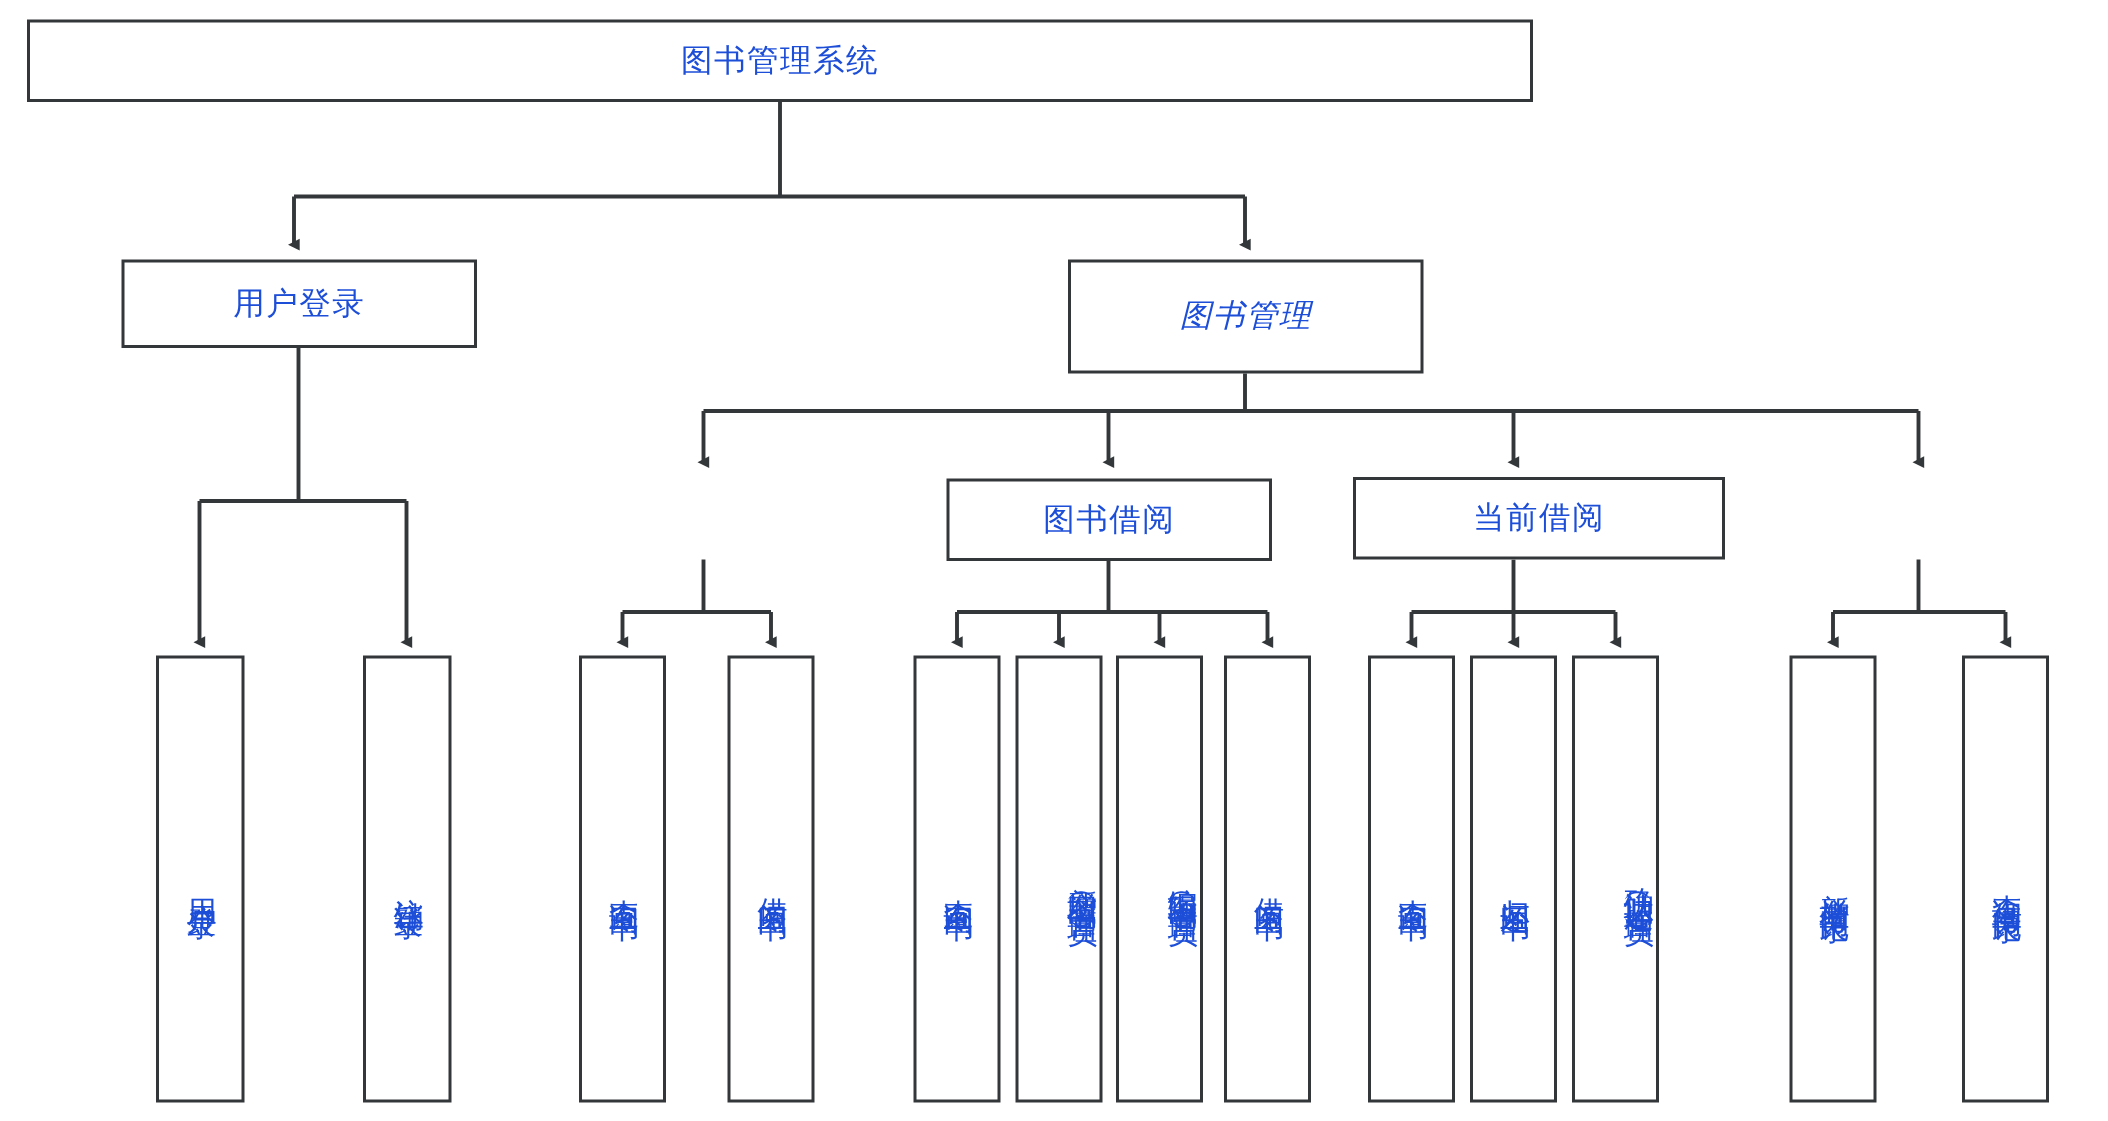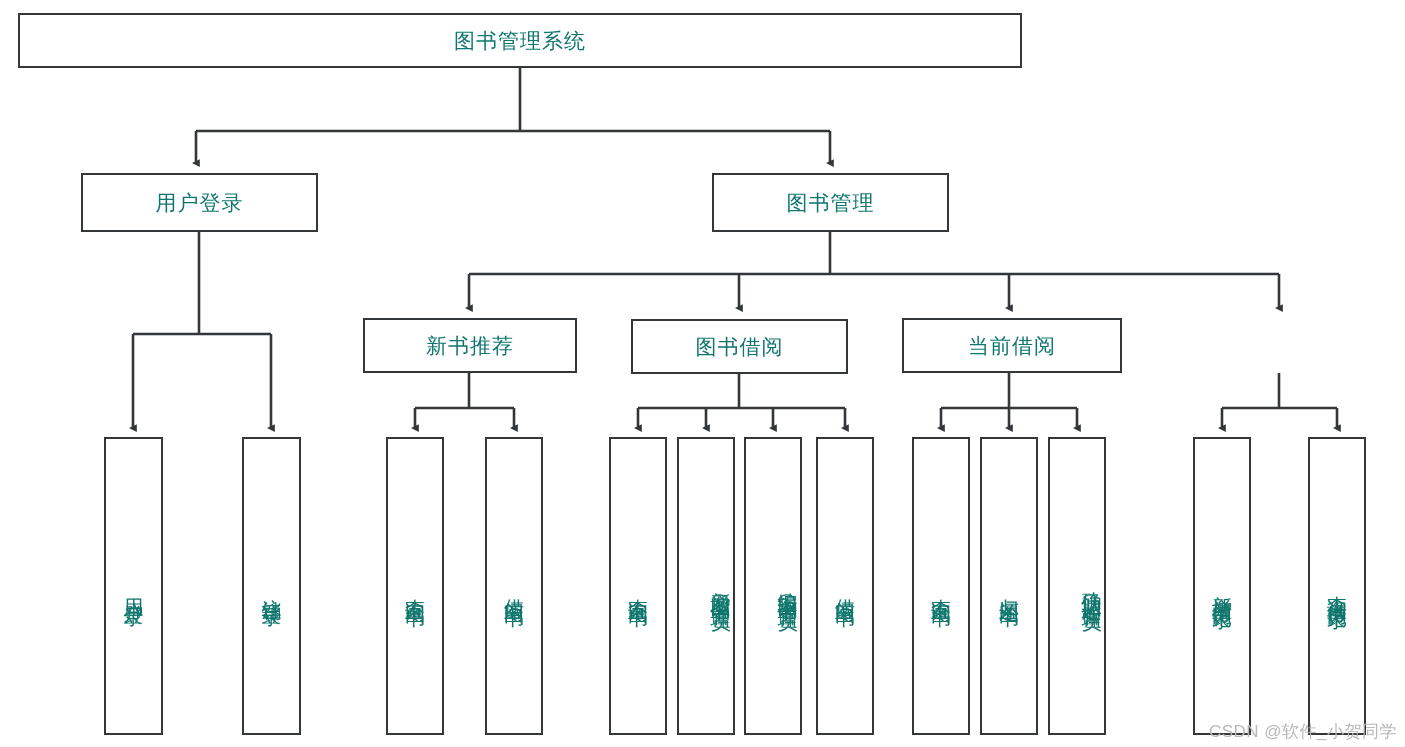--- a/index.html
+++ b/index.html
@@ -27,21 +27,21 @@
     height: 747px;
   }
   .nodebox {
     position: absolute;
     box-sizing: border-box;
     border: 2px solid #33373a;
     background: #ffffff;
     display: flex;
     align-items: center;
     justify-content: center;
-    color: #0f766e;
+    color: #1d4ed8;
   }
   .nodebox.horiz {
     font-size: 21px;
     letter-spacing: 1px;
     line-height: 1.2;
   }
   .nodebox.vert {
     writing-mode: vertical-rl;
     text-orientation: upright;
     font-size: 20px;
@@ -123,31 +123,28 @@
     </g>
   </svg>
 
   <div class="nodebox horiz" style="left:18px; top:13px; width:1004px; height:55px;">
     <span class="nodelabel">图书管理系统</span>
   </div>
 
   <div class="nodebox horiz" style="left:81px; top:173px; width:237px; height:59px;">
     <span class="nodelabel">用户登录</span>
   </div>
-  <div class="nodebox horiz" style="left:712px; top:173px; width:237px; height:59px;">
+  <div class="nodebox horiz" style="left:712px; top:173px; width:237px; height:76px;font-style:italic;">
     <span class="nodelabel">图书管理</span>
   </div>
 
-  <div class="nodebox horiz" style="left:363px; top:318px; width:214px; height:55px;">
-    <span class="nodelabel">新书推荐</span>
-  </div>
   <div class="nodebox horiz" style="left:631px; top:319px; width:217px; height:55px;">
     <span class="nodelabel">图书借阅</span>
   </div>
-  <div class="nodebox horiz" style="left:902px; top:318px; width:220px; height:55px;">
+  <div class="nodebox horiz" style="left:902px; top:318px; width:248px; height:55px;">
     <span class="nodelabel">当前借阅</span>
   </div>
 
   <div class="nodebox vert centered" style="left:104px; top:437px; width:59px; height:298px;">
     <span class="nodelabel">用户登录</span>
   </div>
   <div class="nodebox vert centered" style="left:242px; top:437px; width:59px; height:298px;">
     <span class="nodelabel">注销登录</span>
   </div>
 
@@ -181,15 +178,14 @@
     <span class="nodelabel">确认归还（管理员）</span>
   </div>
 
   <div class="nodebox vert centered" style="left:1193px; top:437px; width:58px; height:298px;">
     <span class="nodelabel">新增借阅记录</span>
   </div>
   <div class="nodebox vert centered" style="left:1308px; top:437px; width:58px; height:298px;">
     <span class="nodelabel">查询借阅记录</span>
   </div>
 
-  <div id="watermark">CSDN @软件_小贺同学</div>
 
 </div>
 
 </body></html>

